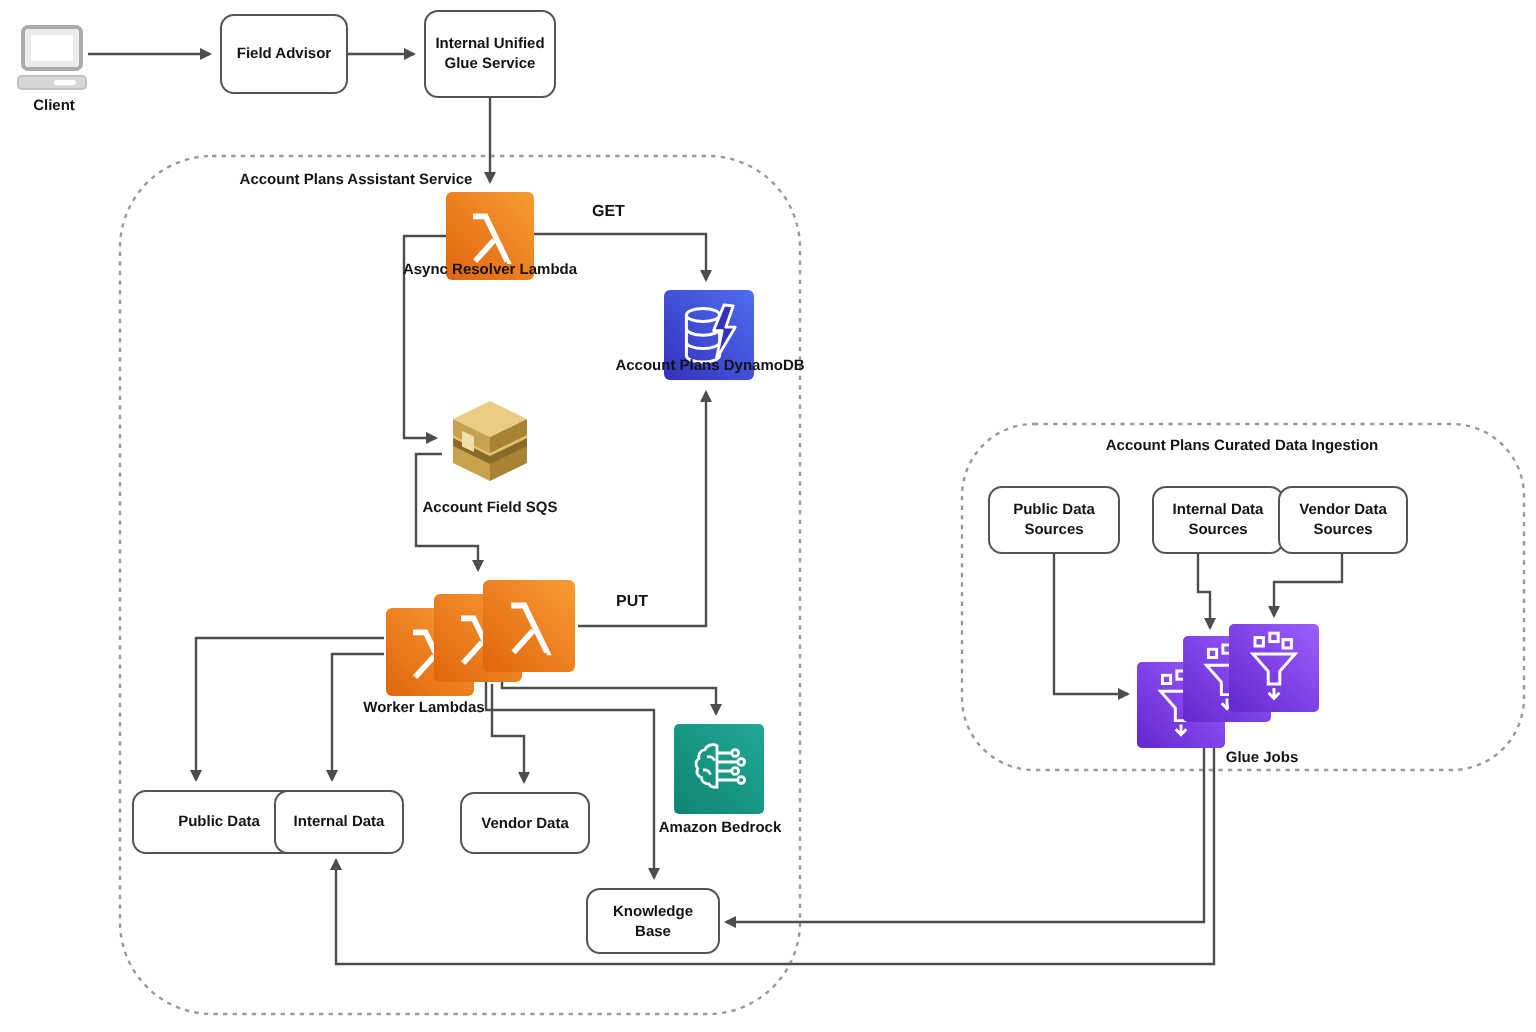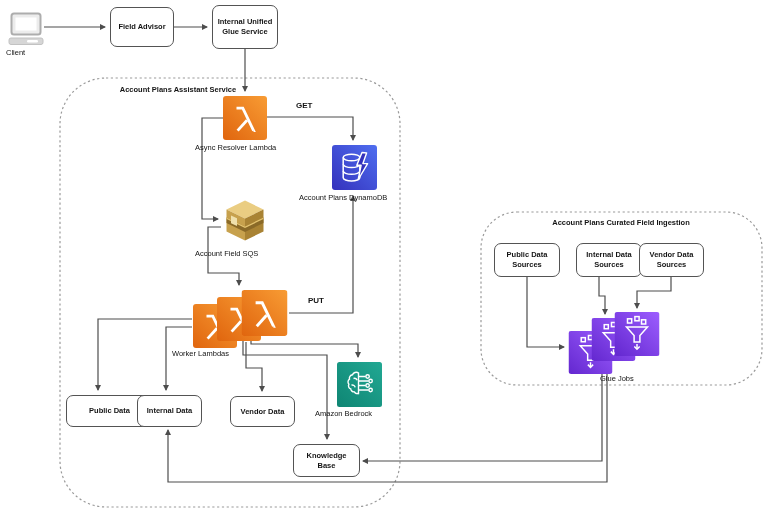--- a/index.html
+++ b/index.html
@@ -10,22 +10,22 @@
   .layer{position:absolute;left:0;top:0;}
   .box{
     position:absolute;background:#fff;border:1px solid #545454;border-radius:7px;
     display:flex;align-items:center;justify-content:center;text-align:center;
     font-size:7.5px;font-weight:bold;color:#141414;line-height:1.3;
     padding:2px 3px;box-sizing:border-box;
   }
   .icon{position:absolute;}
   .icon svg{display:block;width:100%;height:100%;}
   .ilabel{
-    position:absolute;font-size:7.5px;font-weight:normal;color:#141414;
-    line-height:1.2;
+    position:absolute;font-size:7.5px;font-weight:bold;color:#141414;
+    text-align:center;line-height:1.2;
   }
   .ctitle{
     position:absolute;font-size:7.5px;font-weight:bold;color:#141414;
     text-align:center;line-height:1.2;
   }
   .elabel{
     position:absolute;font-size:8px;font-weight:bold;color:#141414;text-align:left;
   }
 </style>
 </head>
@@ -138,48 +138,48 @@
       <path d="M243 340 V355 H327 V439" marker-end="url(#arr)"></path>
       <path d="M602 372 V461 H363" marker-end="url(#arr)"></path>
       <path d="M607 372 V482 H168 V430" marker-end="url(#arr)"></path>
       <path d="M527 277 V347 H564" marker-end="url(#arr)"></path>
       <path d="M599 277 V296 H605 V314" marker-end="url(#arr)"></path>
       <path d="M671 277 V291 H637 V308" marker-end="url(#arr)"></path>
     </g>
   </svg>
 
   <div class="ctitle" style="left:98px;top:85px;width:160px;">Account Plans Assistant Service</div>
-  <div class="ctitle" style="left:491px;top:218px;width:260px;">Account Plans Curated Field Ingestion</div>
+  <div class="ctitle" style="left:491px;top:218px;width:260px;">Account Plans Curated Data Ingestion</div>
 
   <div class="elabel" style="left:296px;top:101px;width:30px;">GET</div>
   <div class="elabel" style="left:308px;top:296px;width:30px;">PUT</div>
 
   <div class="icon" style="left:8px;top:12px;width:38px;height:34px;">
     <svg viewBox="0 0 38 34">
         <use href="#sym-laptop"></use>
       </svg>
   </div>
   <div class="ilabel" style="left:6px;top:48px;width:42px;">Client</div>
 
   <div class="box" style="left:110px;top:7px;width:64px;height:40px;">Field Advisor</div>
   <div class="box" style="left:212px;top:5px;width:66px;height:44px;">Internal Unified Glue Service</div>
 
   <div class="icon" style="left:223px;top:96px;width:44px;height:44px;">
     <svg viewBox="0 0 44 44">
         <use href="#sym-lambda"></use>
       </svg>
   </div>
-  <div class="ilabel" style="left:195px;top:143px;width:100px;">Async Resolver Lambda</div>
+  <div class="ilabel" style="left:195px;top:130px;width:100px;">Async Resolver Lambda</div>
 
   <div class="icon" style="left:332px;top:145px;width:45px;height:45px;">
     <svg viewBox="0 0 45 45">
         <use href="#sym-dynamodb"></use>
       </svg>
   </div>
-  <div class="ilabel" style="left:299px;top:193px;width:112px;">Account Plans DynamoDB</div>
+  <div class="ilabel" style="left:299px;top:178px;width:112px;">Account Plans DynamoDB</div>
 
   <div class="icon" style="left:223px;top:197px;width:44px;height:46px;">
     <svg viewBox="0 0 44 46">
         <use href="#sym-sqs"></use>
       </svg>
   </div>
   <div class="ilabel" style="left:195px;top:249px;width:100px;">Account Field SQS</div>
 
   <div class="icon" style="left:192px;top:304px;width:46px;height:44px;">
     <svg viewBox="0 0 44 44">

